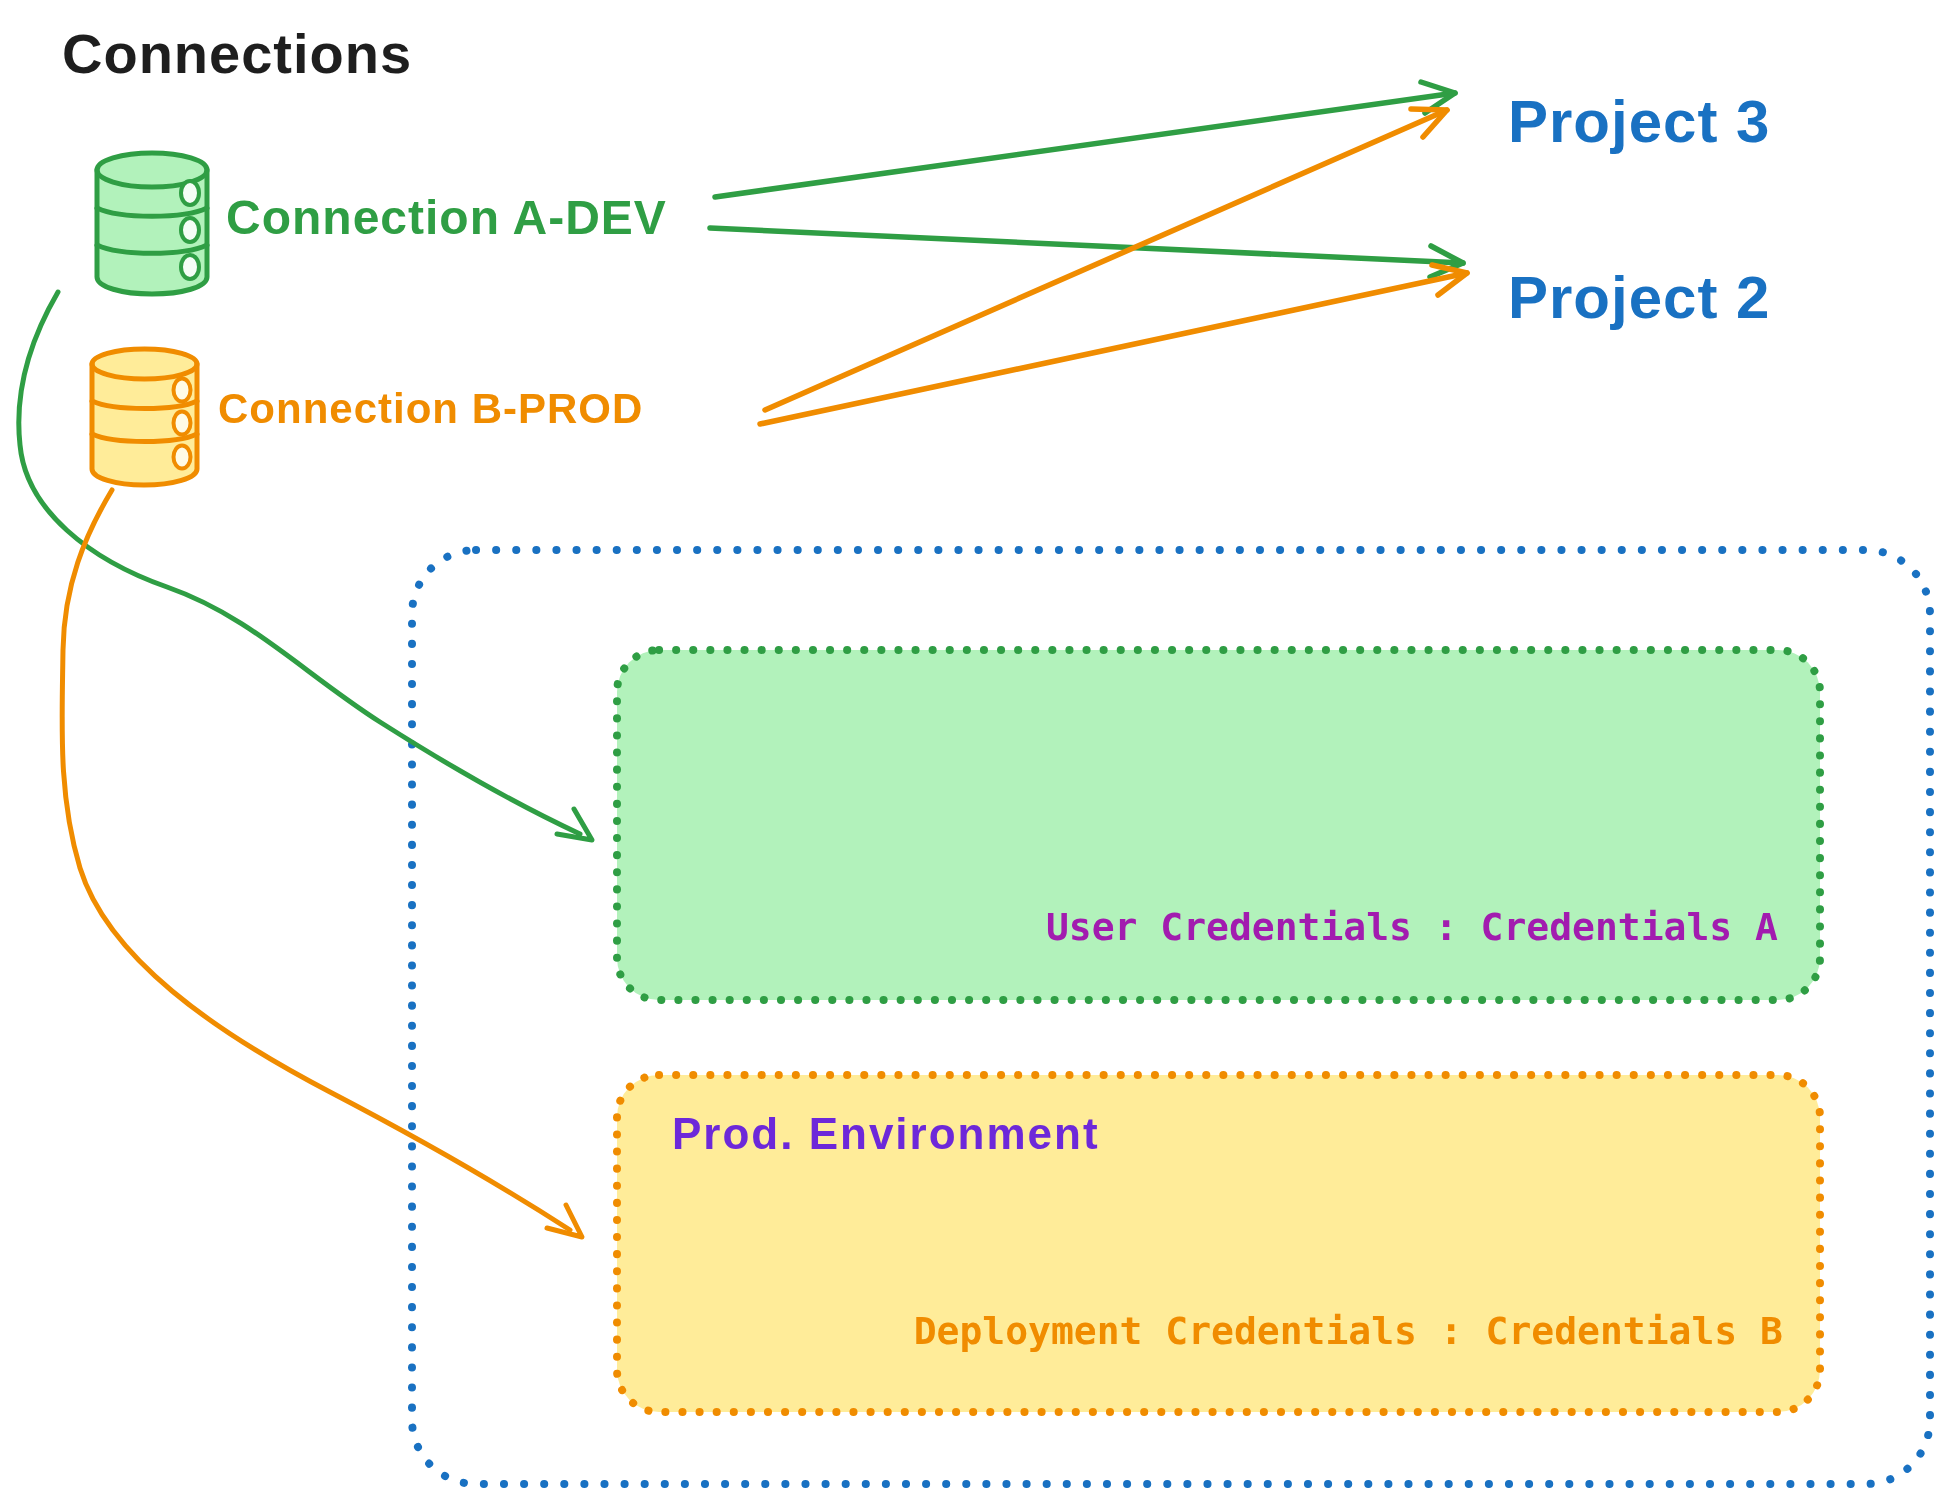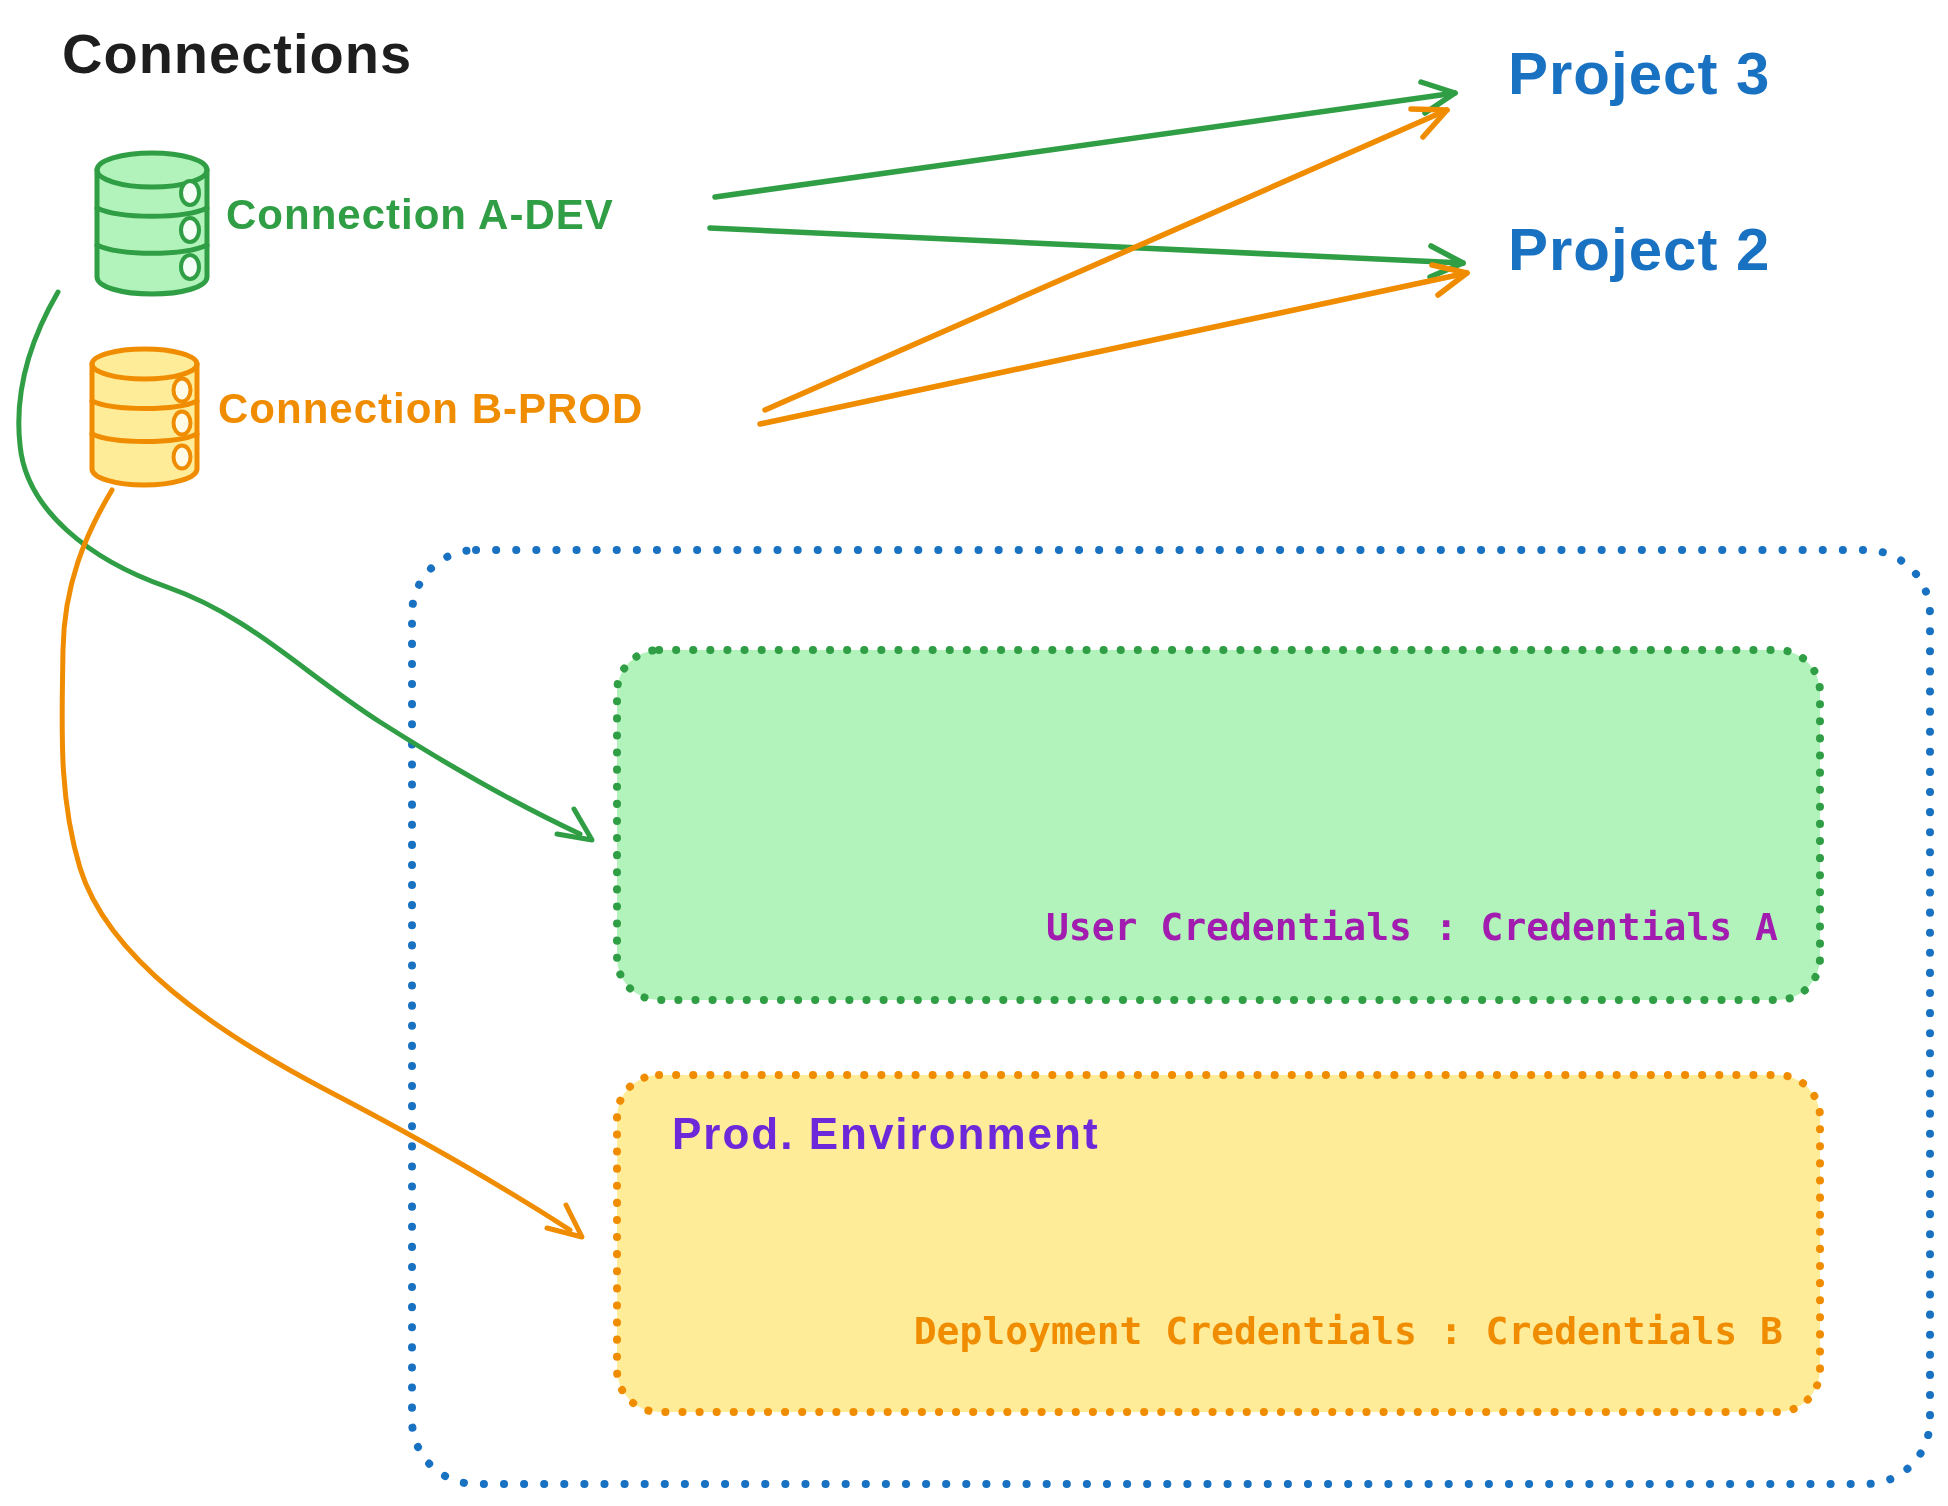--- a/index.html
+++ b/index.html
@@ -12,23 +12,23 @@
   }
   .svg-layer { position:absolute; left:0; top:0; width:1948px; height:1506px; }
   .txt {
     position:absolute;
     line-height:1;
     font-weight:700;
     letter-spacing:1px;
     white-space:nowrap;
   }
   .title   { left:62px;  top:26px;  font-size:56px; color:#1e1e1e; }
-  .conn-a  { left:226px; top:194px; font-size:42px; color:#2f9e44; }
+  .conn-a  { left:226px; top:194px; font-size:48px; color:#2f9e44; }
   .conn-b  { left:218px; top:388px; font-size:42px; color:#f08c00;text-align:right; }
-  .proj    { color:#1971c2; font-size:60px; }
+  .proj    { color:#1971c2; font-size:60px;margin-top:48px; }
   .proj-3  { left:1508px; top:44px; }
   .proj-2  { left:1508px; top:220px;text-align:right; }
   .proj-1  { left:1518px; top:426px; }
   .env-label { font-size:44px; letter-spacing:2px; }
   .env-dev   { left:672px; top:700px;  color:#2f9e44; }
   .env-prod  { left:672px; top:1112px; color:#6d28d9; }
   .creds {
     position:absolute;
     font-family:"DejaVu Sans Mono", monospace;
     font-weight:700;

